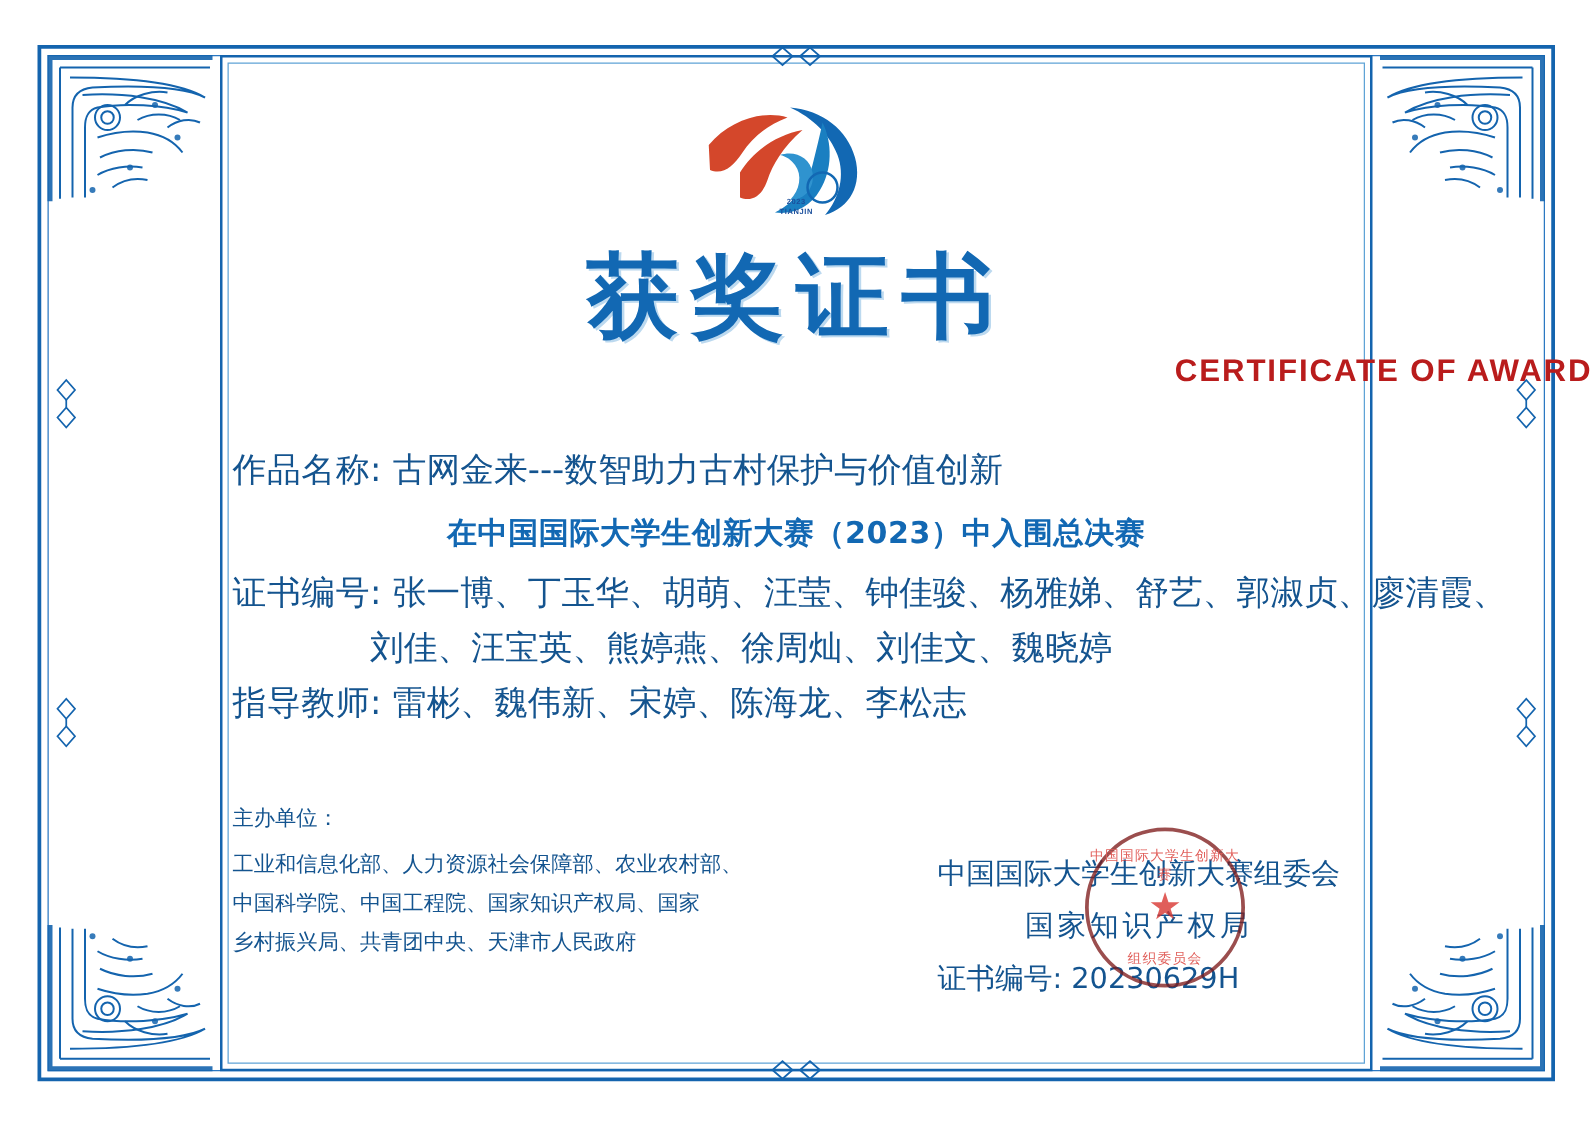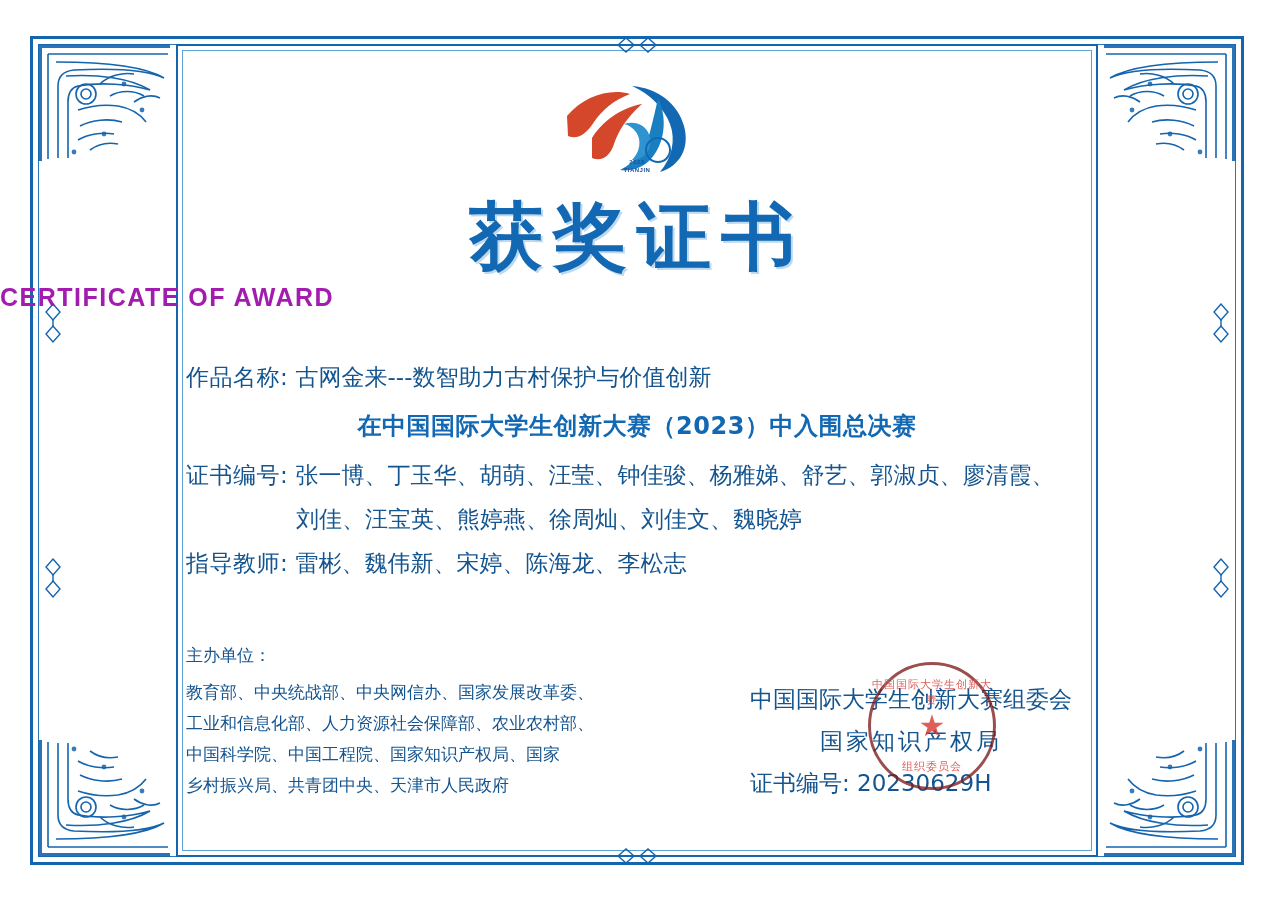--- a/index.html
+++ b/index.html
@@ -128,38 +128,38 @@
     font-size: 74px;
     font-weight: bold;
     letter-spacing: 10px;
     color: #1268b3;
     text-shadow: 2px 2px 0 #bcd9ef;
   }
   .title-en {
     position: absolute;
     left: 0; right: 0;
     top: 283px;
-    text-align: left;
+    text-align: right;
     font-family: "Liberation Sans", sans-serif;
     font-size: 25px;
     font-weight: bold;
     letter-spacing: 1.5px;
-    color: #a21caf;
+    color: #b91c1c;
   }
 
   
   .body-block {
     position: absolute;
     left: 186px;
     top: 355px;
     width: 902px;
     color: #14548f;
   }
   .row {
-    font-size: 23px;
+    font-size: 27px;
     line-height: 44px;
     white-space: nowrap;
     font-family: "DejaVu Sans", "Liberation Sans", sans-serif;
   }
   .row .label { letter-spacing: 0.5px; }
   .row-highlight {
     text-align: center;
     font-size: 24px;
     font-weight: bold;
     color: #1268b3;
@@ -454,21 +454,20 @@
     <div class="row">
       <span class="label">指导教师:</span>
       <span>雷彬、魏伟新、宋婷、陈海龙、李松志</span>
     </div>
   </div>
 
   <div class="footer">
 
     <div class="sponsors">
       <div class="sp-title">主办单位：</div>
-      <div>教育部、中央统战部、中央网信办、国家发展改革委、</div>
       <div>工业和信息化部、人力资源社会保障部、农业农村部、</div>
       <div>中国科学院、中国工程院、国家知识产权局、国家</div>
       <div>乡村振兴局、共青团中央、天津市人民政府</div>
     </div>
 
     <div class="signature">
       <div class="sig-line">中国国际大学生创新大赛组委会</div>
       <div class="sig-line centered">国家知识产权局</div>
       <div class="sig-line">
         <span>证书编号:</span>

